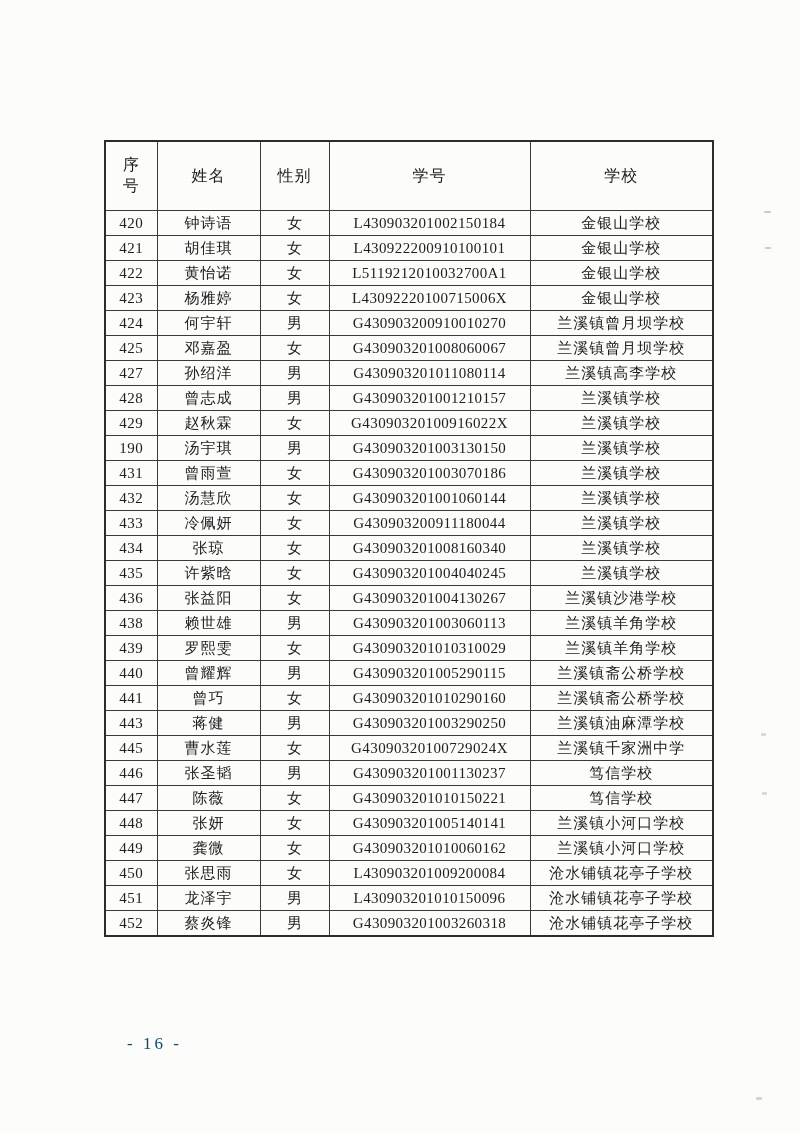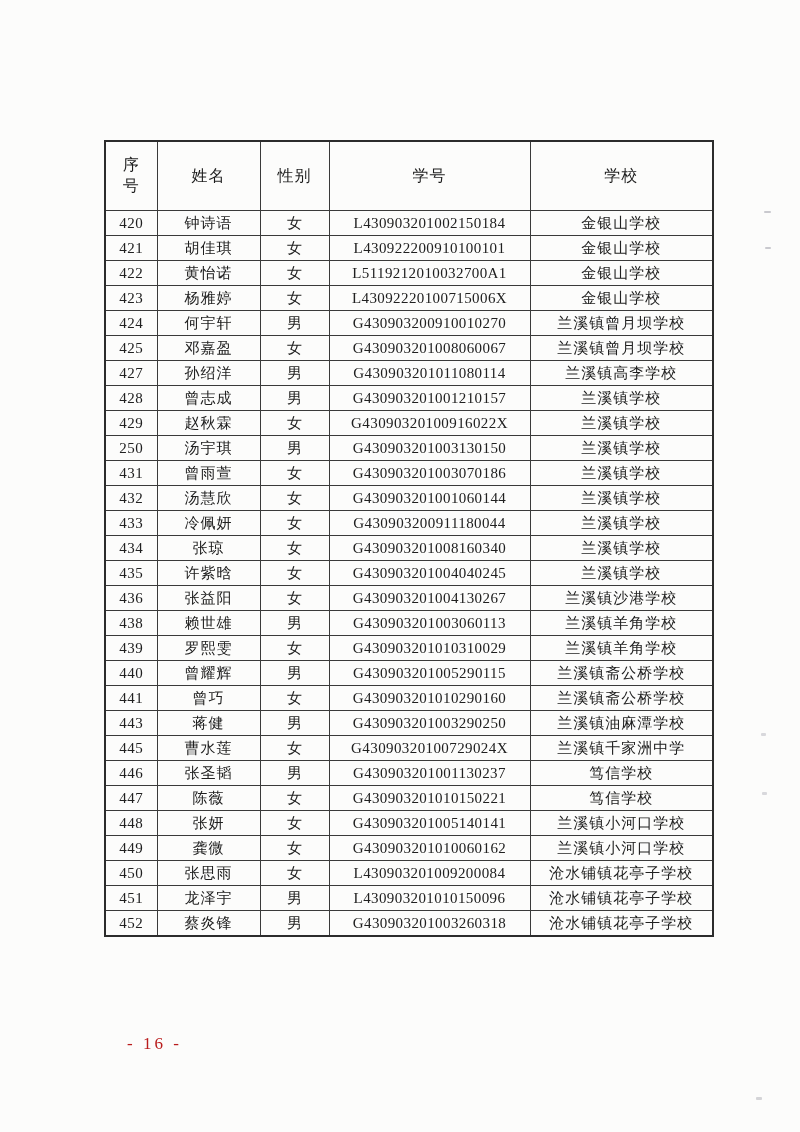--- a/index.html
+++ b/index.html
@@ -57,21 +57,21 @@
   td.col-school {
     text-align: left;
     padding-left: 7px;
     letter-spacing: 1px;
   }
   .page-number {
     position: absolute;
     left: 127px;
     top: 1034px;
     font-size: 17px;
-    color: #b91c1c;
+    color: #0c4a6e;
     letter-spacing: 3px;
     font-family: "Liberation Serif", "DejaVu Serif", serif;
   }
   .scan-artifact {
     position: absolute;
     background: #c9c9ce;
     border-radius: 1px;
   }
   .sa1 { left: 764px; top: 211px; width: 7px; height: 2px; }
   .sa2 { left: 765px; top: 247px; width: 6px; height: 2px; }
@@ -159,21 +159,21 @@
           <td class="col-school">兰溪镇学校</td>
         </tr>
         <tr>
           <td class="col-serial">429</td>
           <td class="col-name">赵秋霖</td>
           <td class="col-gender">女</td>
           <td class="col-student-id">G43090320100916022X</td>
           <td class="col-school">兰溪镇学校</td>
         </tr>
         <tr>
-          <td class="col-serial">250</td>
+          <td class="col-serial">190</td>
           <td class="col-name">汤宇琪</td>
           <td class="col-gender">男</td>
           <td class="col-student-id">G430903201003130150</td>
           <td class="col-school">兰溪镇学校</td>
         </tr>
         <tr>
           <td class="col-serial">431</td>
           <td class="col-name">曾雨萱</td>
           <td class="col-gender">女</td>
           <td class="col-student-id">G430903201003070186</td>

